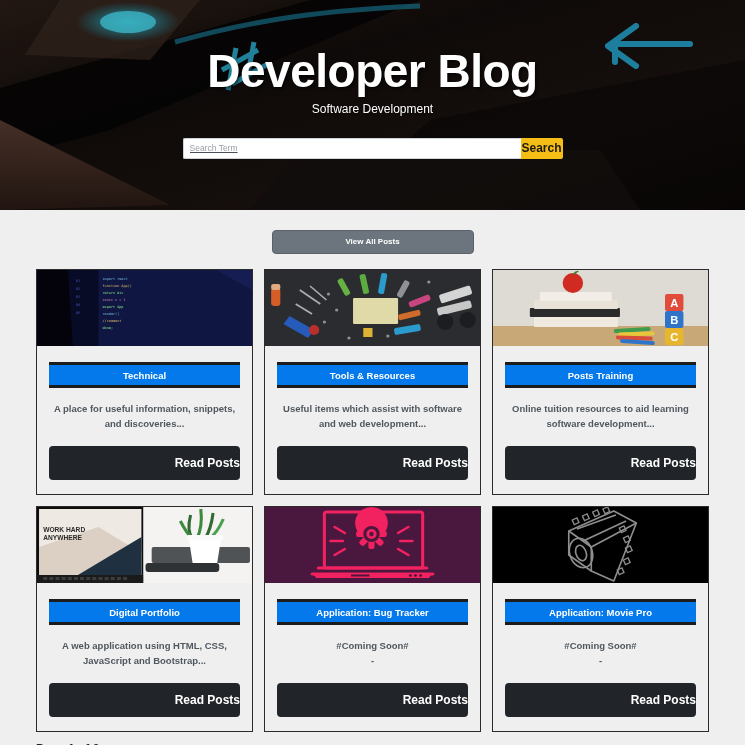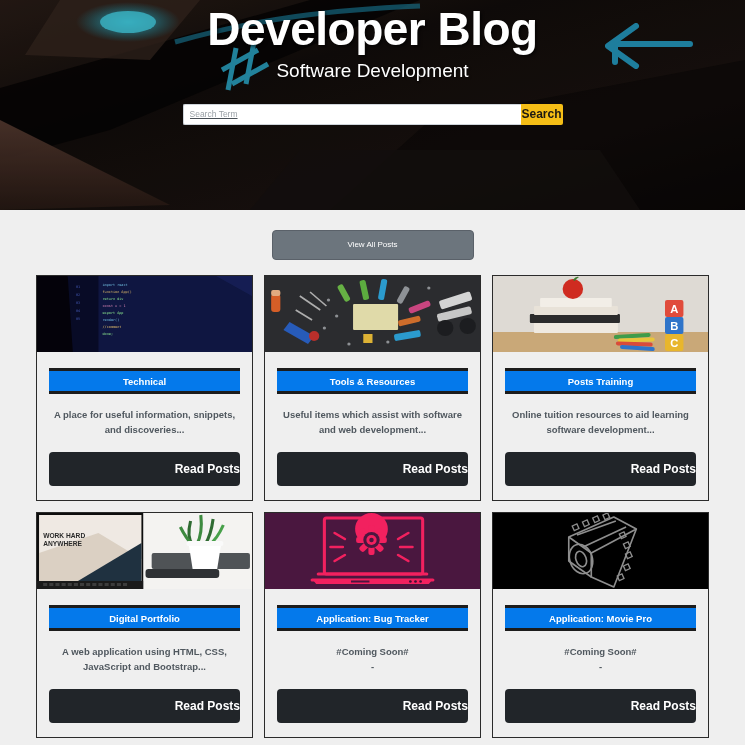--- a/index.html
+++ b/index.html
@@ -27,33 +27,34 @@
   .hero-bg { position: absolute; inset: 0; }
   .hero-bg svg { display: block; width: 100%; height: 100%; }
 
   .hero-inner {
     position: relative;
     z-index: 3;
     width: 100%;
     height: 100%;
     text-align: center;
     padding-top: 4px;
+    margin-top: 42px;
   }
 
   .hero-title {
     font-size: 46px;
     line-height: 1.12;
     font-weight: 700;
     color: #ffffff;
     letter-spacing: -0.5px;
     text-shadow: 2px 2px 3px rgba(0,0,0,.55);
   }
   .hero-sub {
     margin-top: 4px;
-    font-size: 19px;
+    font-size: 12px;
     font-weight: 400;
     color: #ffffff;
     text-shadow: 1px 1px 2px rgba(0,0,0,.6);
   }
 
   .search-wrap {
     margin: 22px auto 0 auto;
     width: 380px;
     display: flex;
     align-items: stretch;
@@ -94,28 +95,28 @@
     padding: 0 36px;
   }
 
   .viewall-row {
     display: flex;
     justify-content: center;
     padding-top: 20px;
   }
   .viewall-btn {
     width: 202px;
-    height: 30px;
+    height: 24px;
     background: #6c757d;
     border: 1px solid #5a6169;
     border-radius: 4px;
     color: #ffffff;
     font-family: "Liberation Sans", sans-serif;
     font-size: 8px;
-    font-weight: 400;
+    font-weight: 700;
     cursor: pointer;
     line-height: 1;
   }
 
   .grid {
     margin-top: 15px;
     display: grid;
     grid-template-columns: repeat(3, 1fr);
     column-gap: 11px;
     row-gap: 11px;

